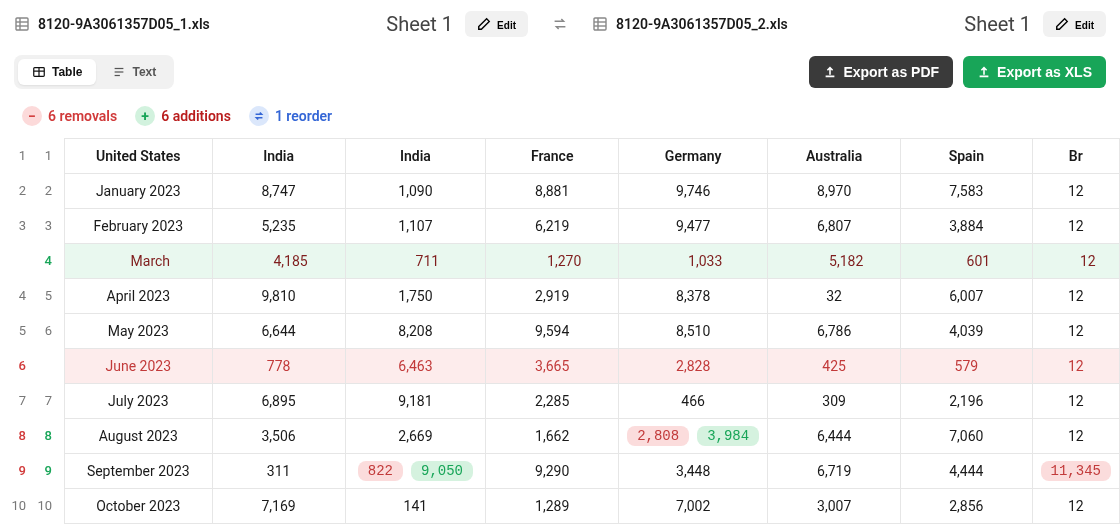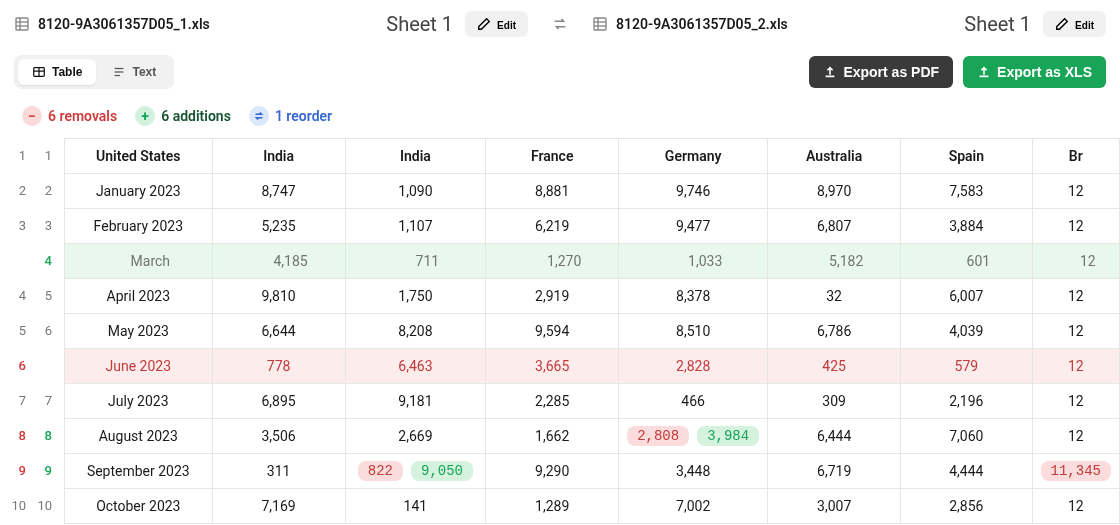--- a/index.html
+++ b/index.html
@@ -22,38 +22,38 @@
   .export-pdf { background: #3a3a3a; color: #fff; }
   .export-xls { background: #18a558; color: #fff; justify-content: center; }
   
   .summary { display: flex; align-items: center; gap: 18px; padding: 10px 22px 12px; }
   .summary-item { display: inline-flex; align-items: center; gap: 6px; font-weight: 600; font-size: 14px; }
   .badge { width: 20px; height: 20px; border-radius: 50%; display: inline-flex; align-items: center; justify-content: center; font-size: 14px; font-weight: 700; }
   .badge-rem { background: #fcdada; color: #d13a3a; }
   .badge-add { background: #d2f2de; color: #18a558; }
   .badge-reo { background: #dbe7fb; color: #3466d6; }
   .txt-rem { color: #d13a3a; }
-  .txt-add { color: #14532d; }
+  .txt-add { color: #b91c1c; }
   .txt-reo { color: #3466d6; }
   
   .grid-wrap { position: relative; padding-left: 64px; overflow: hidden; }
   .gutter { position: absolute; left: 0; top: 0; width: 58px; }
   .gutter-row { display: flex; height: 35px; align-items: center; justify-content: flex-end; gap: 8px; padding-right: 6px; font-size: 13px; color: #777; }
   .gutter-row span { width: 18px; text-align: right; }
   .gutter-row .gl-red { color: #d13a3a; font-weight: 500; }
   .gutter-row .gl-green { color: #18a558; font-weight: 500; }
   
   .table { border-collapse: collapse; table-layout: fixed; }
   .table th, .table td { border: 1px solid #e6e6e6; text-align: center; height: 35px; padding: 0 8px; font-size: 14px; white-space: nowrap; overflow: hidden; }
   .table th { font-weight: 600; background: #fff; }
   .col-label { width: 152px; }
   .col-num { width: 142px; }
   .col-last { width: 86px; }
   
-  tr.row-add td { background: #e9f8ef; color: #737373; padding-left: 32px; }
+  tr.row-add td { background: #e9f8ef; color: #7f1d1d; padding-left: 32px; }
   tr.row-rem td { background: #fdecec; color: #c23a3a; }
   
   .cell-diff { display: inline-flex; gap: 8px; justify-content: center; }
   .pill { padding: 2px 10px; border-radius: 8px; font-size: 14px; font-family: Liberation Mono, monospace; }
   .pill-rem { background: #fbdcdc; color: #c23a3a; }
   .pill-add { background: #d5f2df; color: #18a558; }
   
   svg { display: block; }
 </style>
 </head>

